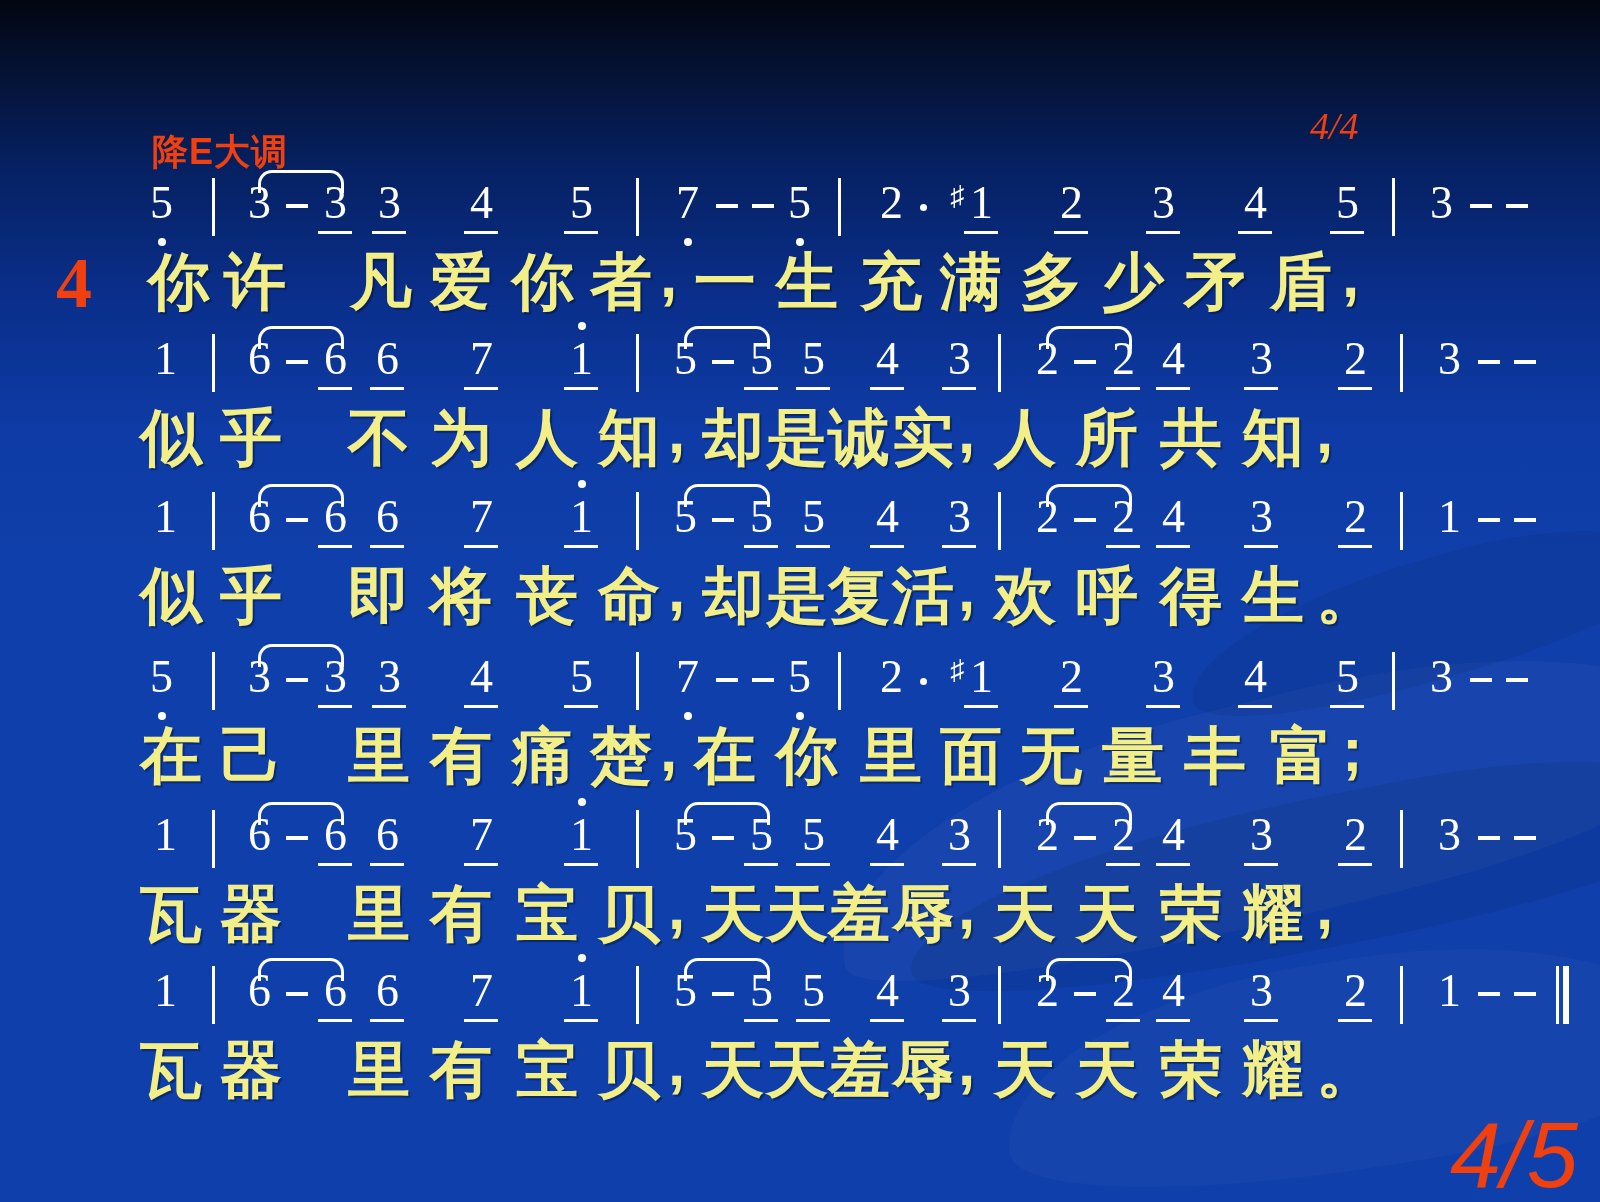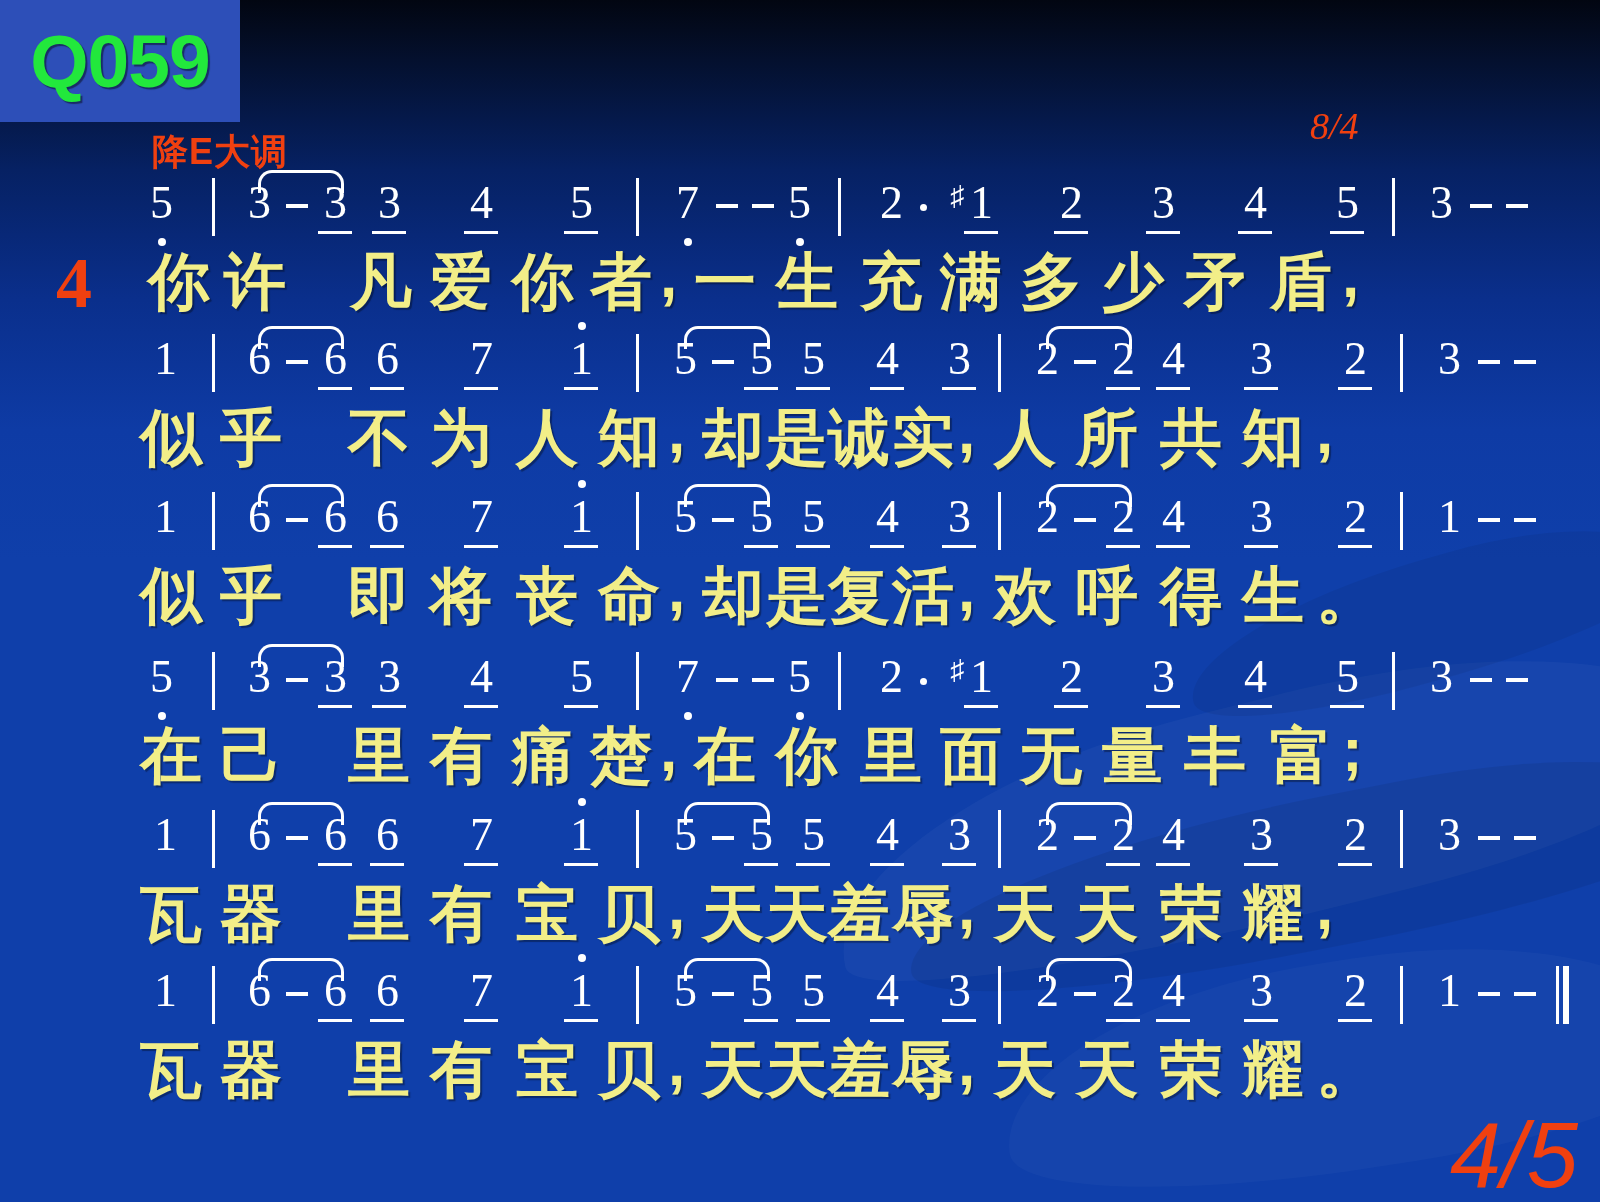--- a/index.html
+++ b/index.html
@@ -252,28 +252,25 @@
 </head>
 <body>
 
 <div id="slide">
 
   <div class="swoosh sw1"></div>
   <div class="swoosh sw2"></div>
   <div class="swoosh sw4"></div>
   <div class="swoosh sw3"></div>
 
-  <div id="code-badge">
-    <span class="code-text">Q059</span>
-  </div>
 
 
   <div id="key-sig">降E大调</div>
 
-  <div id="time-sig">8/4</div>
+  <div id="time-sig">4/4</div>
 
   <div id="verse-num">4</div>
 
   <div id="systems-host">
       <div class="system" style="top: 176px;">
         <div class="notes">
           <div class="tok" style="left: 30px;"><span class="gly dot-lo">5</span></div>
           <div class="bar" style="left: 92px;"></div>
           <div class="tok" style="left: 128px;"><span class="gly">3</span></div>
           <div class="dash" style="left: 166px;"></div>

